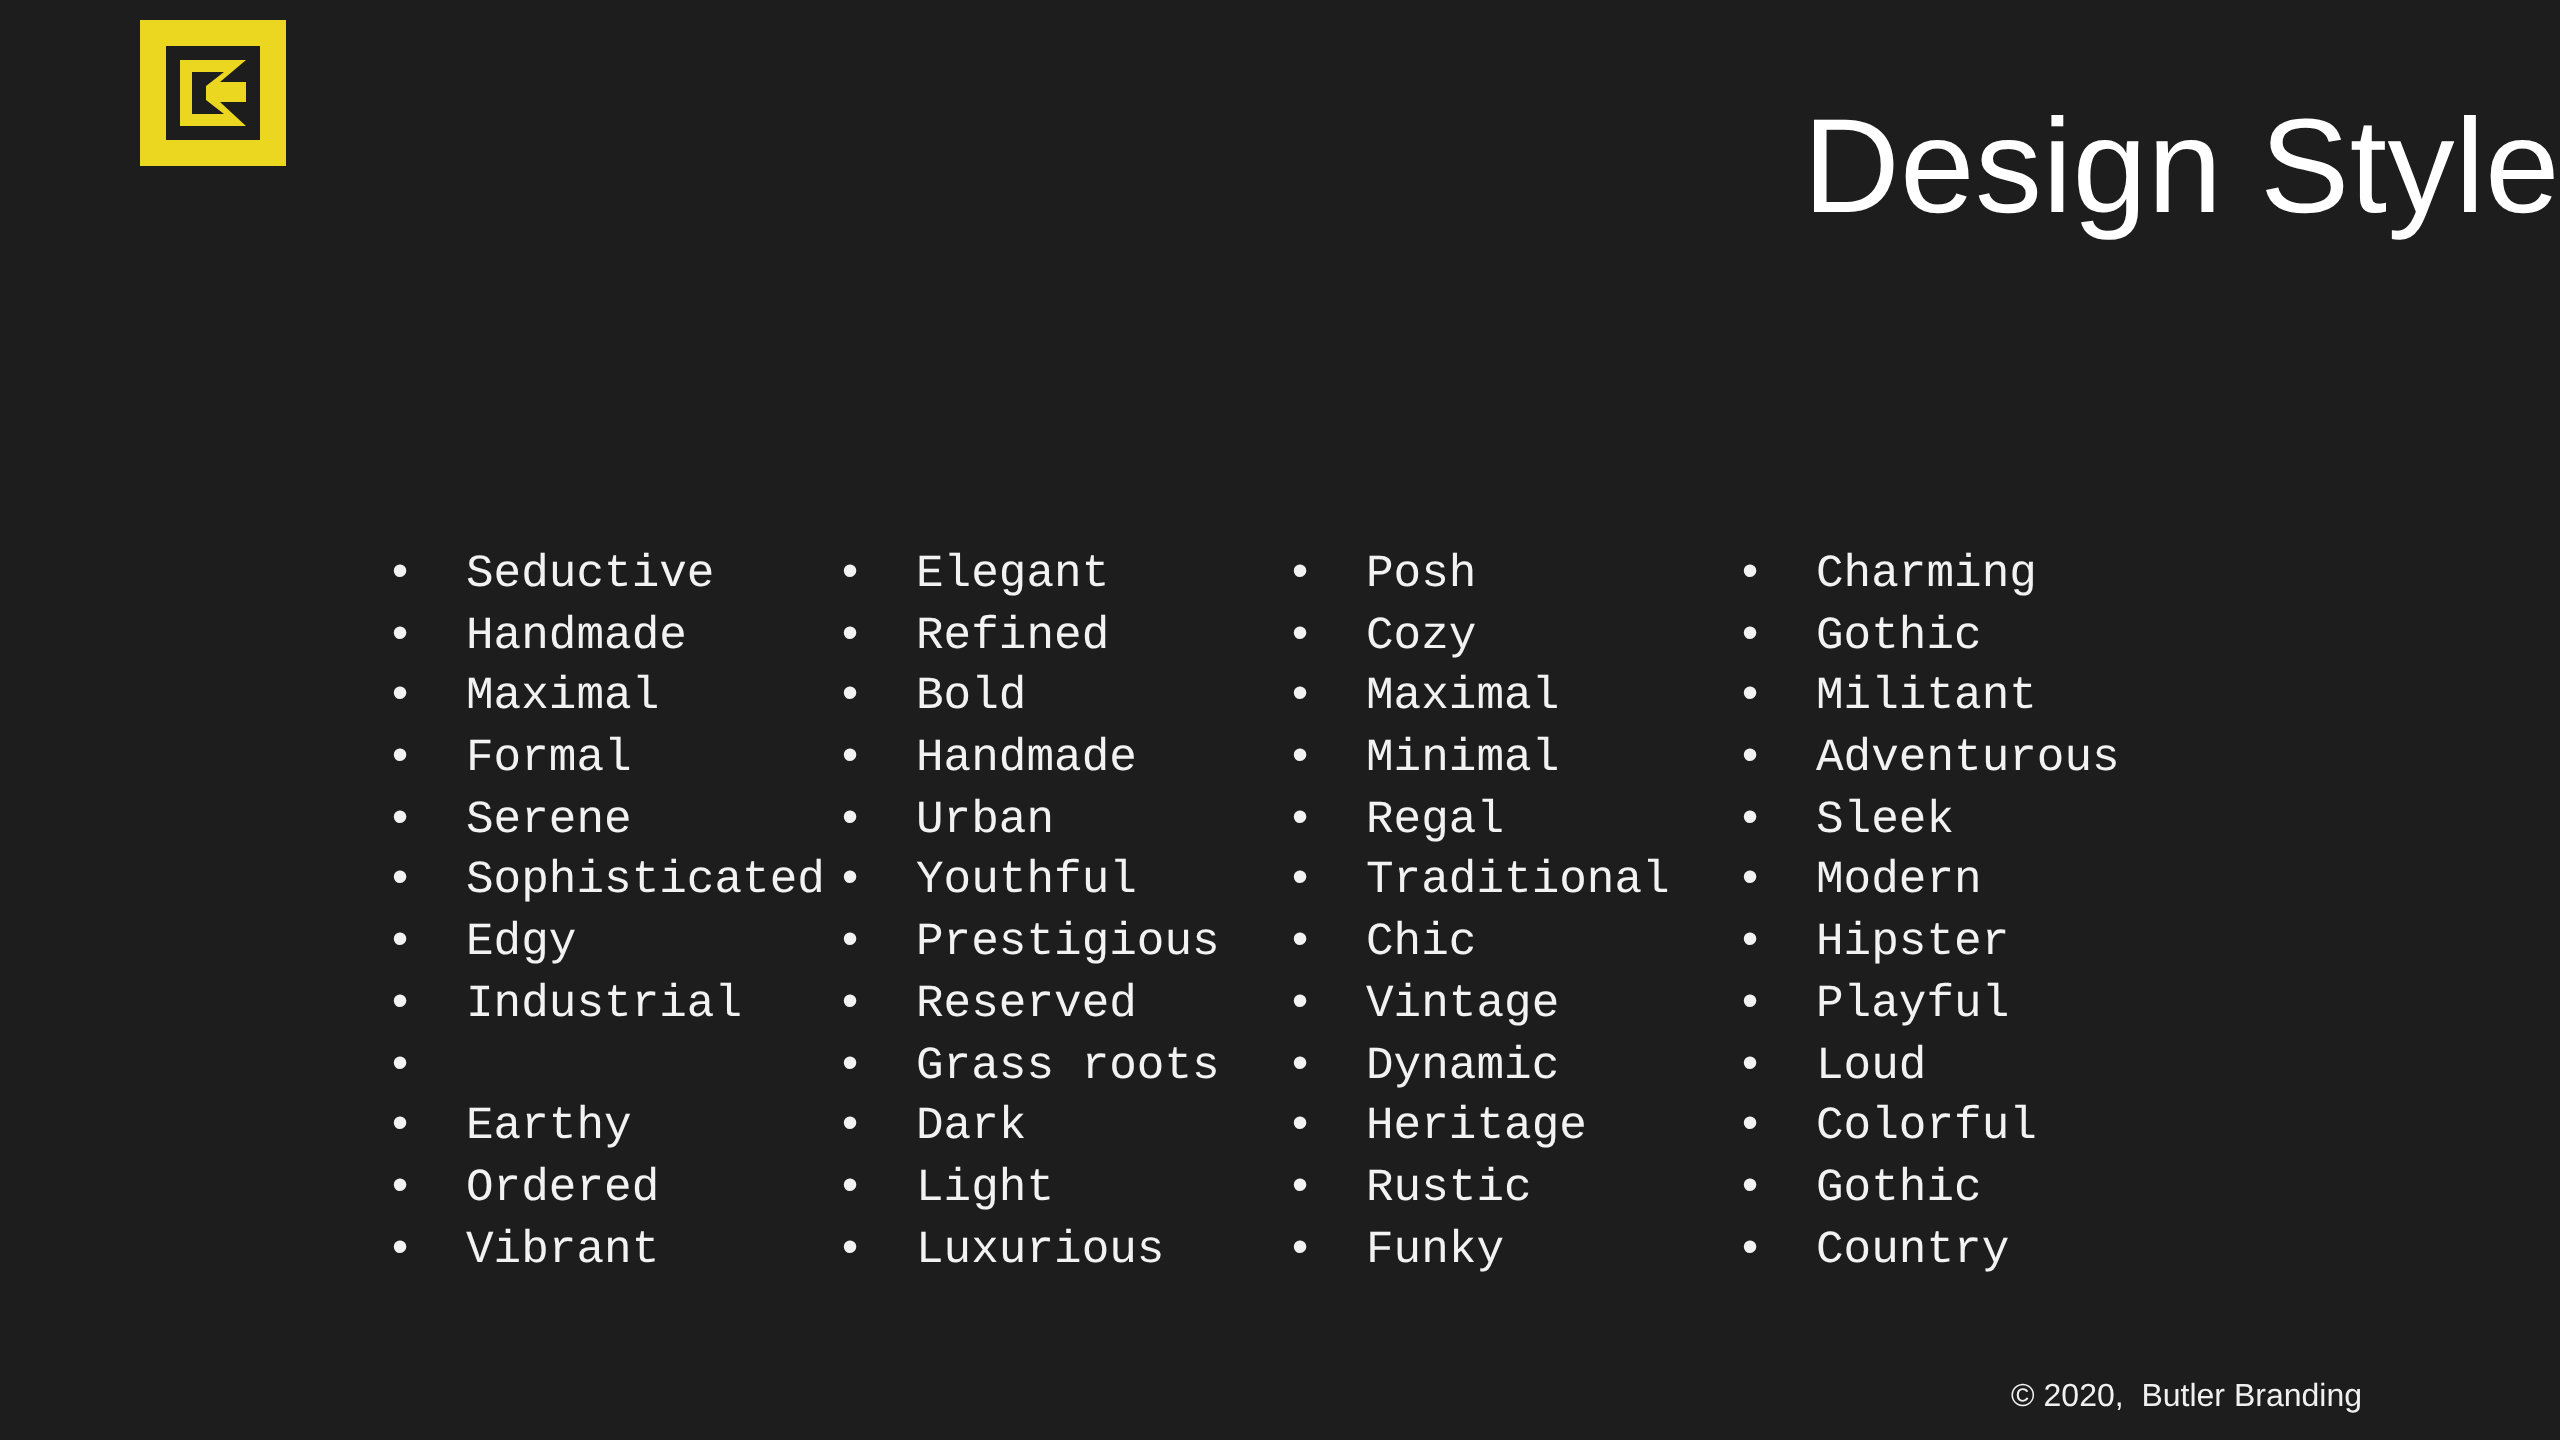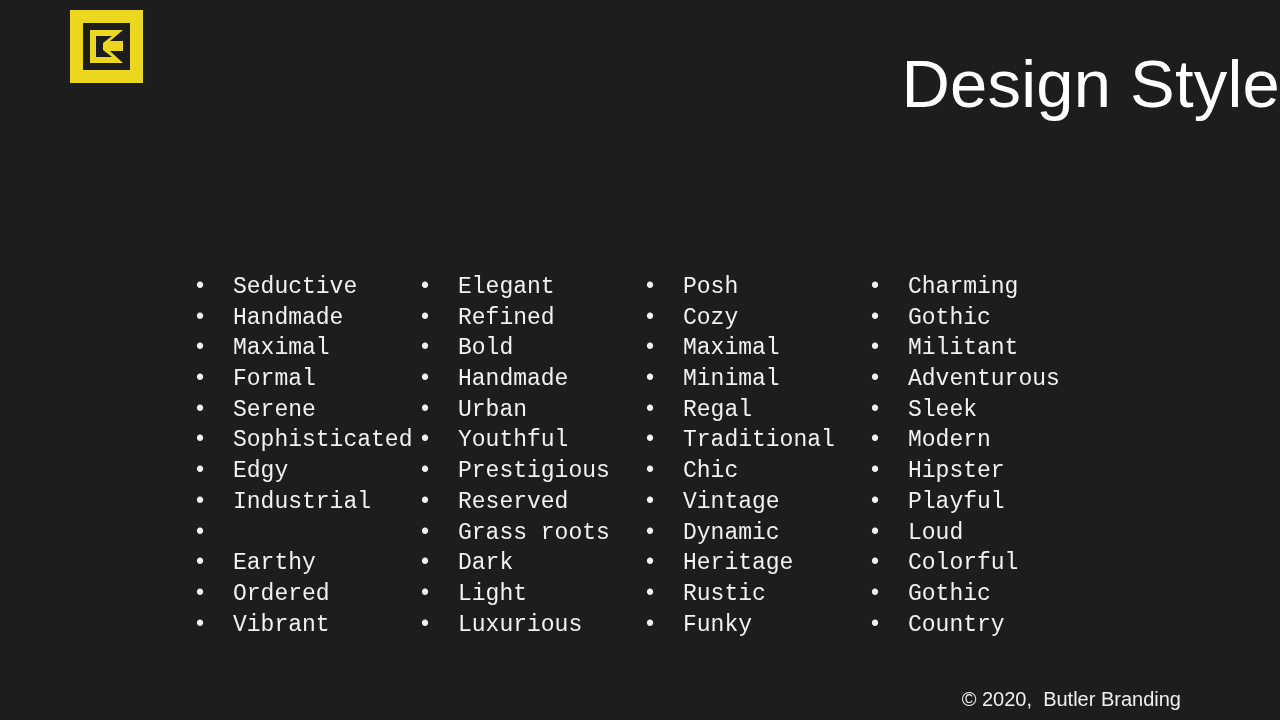--- a/index.html
+++ b/index.html
@@ -95,21 +95,21 @@
     flex: 0 1 auto;
     font-family: Liberation Mono, monospace;
   }
 
   
   .footer {
     position: absolute;
     right: 99px;
     top: 689px;
     color: #f0f0f0;
-    font-size: 20px;
+    font-size: 16px;
     font-weight: 400;
     line-height: 20px;
     white-space: pre;
   }
 </style>
 </head>
 <body>
 
 <div class="slide">
 

